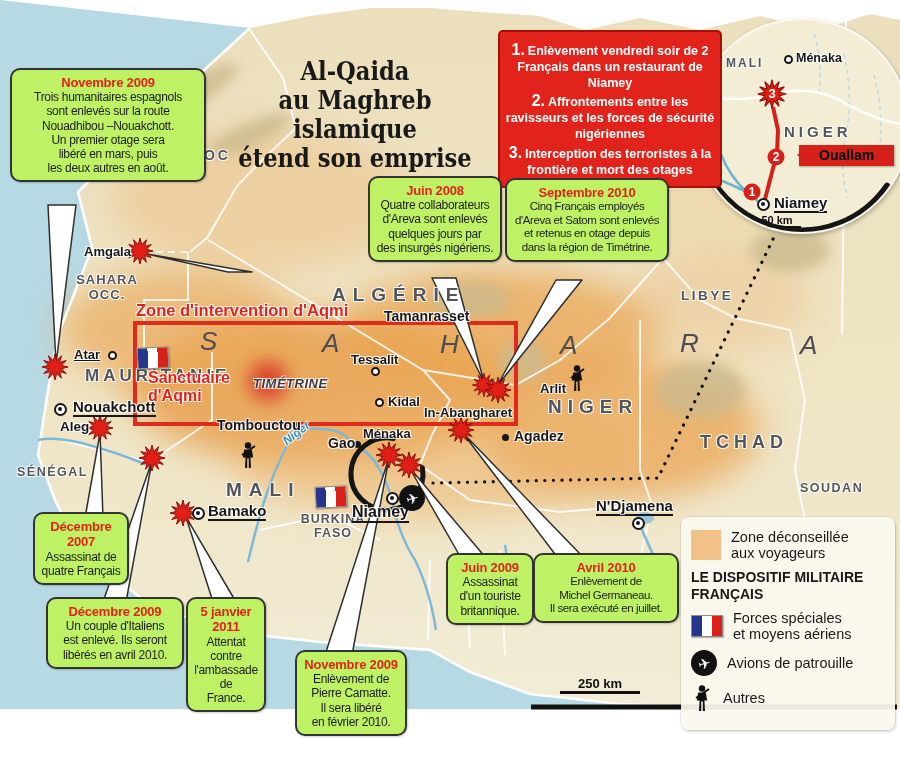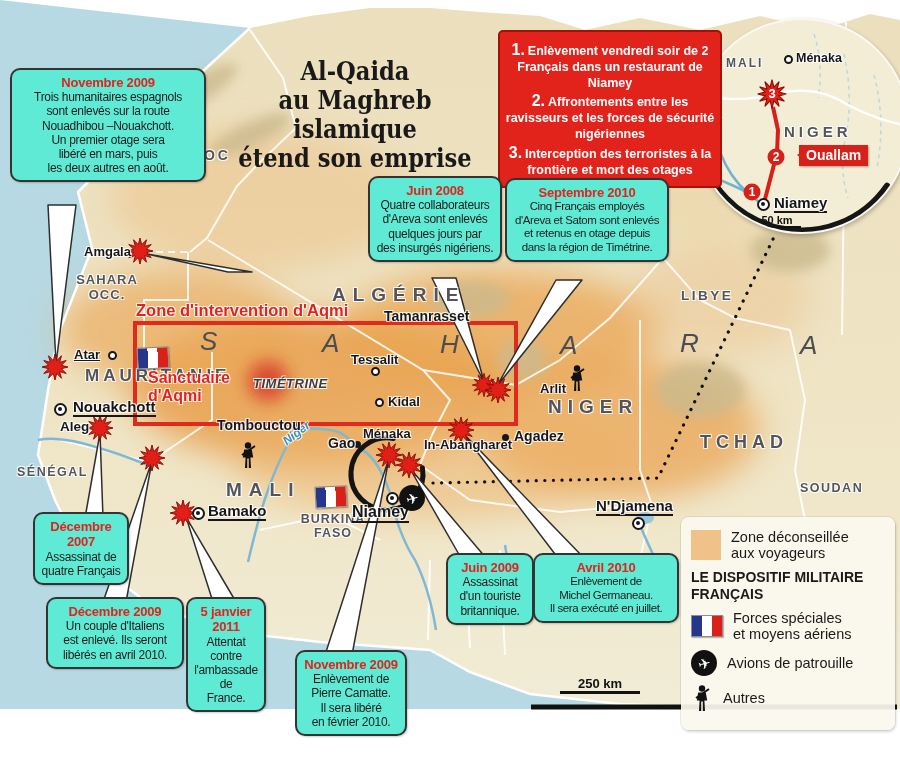--- a/index.html
+++ b/index.html
@@ -37,21 +37,21 @@
          font-family:"DejaVu Serif",serif;font-weight:bold;font-size:26px;line-height:1.12;
          color:#191919;transform:scaleX(.87);}
 
   
   #stepsbox{position:absolute;left:498px;top:30px;width:224px;z-index:6;box-sizing:border-box;
             background:#e2231c;border:2px solid #a31109;border-radius:5px;padding:8px 5px;
             color:#fff;font-weight:bold;font-size:12.5px;line-height:1.25;text-align:center;}
   .step-num{font-size:16px;margin-right:3px;}
 
   
-  .co{position:absolute;z-index:8;box-sizing:border-box;background:#5eead4;border:2px solid #333;
+  .co{position:absolute;z-index:8;box-sizing:border-box;background:#bef264;border:2px solid #333;
       border-radius:10px;padding:5px 4px;text-align:center;font-size:12px;line-height:1.18;
       color:#1c1c1c;letter-spacing:-.3px;box-shadow:1px 1px 2px rgba(0,0,0,.2);}
   .co-date{color:#e2231c;font-weight:bold;font-size:13px;letter-spacing:-.2px;}
   .co.tight .co-body{font-size:11.5px;letter-spacing:-.4px;}
 
   
   #legend{position:absolute;left:681px;top:517px;width:214px;z-index:7;box-sizing:border-box;
           background:rgba(251,248,238,.93);border-radius:8px;padding:12px 10px 16px;
           box-shadow:0 0 0 1px rgba(0,0,0,.07),1px 2px 3px rgba(0,0,0,.15);
           font-size:14.5px;color:#1a1a1a;}
@@ -61,22 +61,22 @@
   .leg-head{font-weight:bold;font-size:14px;line-height:1.15;margin:4px 0 8px;}
   .leg-flag{position:static;transform:none;margin-right:10px;flex:0 0 aupx;}
   .leg-plane{position:static;margin-right:10px;flex:0 0 auto;}
 
   
   #inset{position:absolute;left:694px;top:18px;width:212px;height:212px;z-index:4;
          border-radius:50%;background:#f3edd6;border:2px solid #faf8f0;overflow:hidden;
          box-shadow:1px 2px 4px rgba(0,0,0,.25);}
   #inset .lbl{z-index:3;}
   .inset-num{position:absolute;z-index:5;color:#fff;font-weight:bold;text-align:center;}
-  #ouallam{position:absolute;left:103px;top:125px;z-index:5;background:#d6201a;color:#ffffff;
-           font-weight:bold;font-size:14px;padding:2px 7px 3px;box-shadow:1px 1px 2px rgba(0,0,0,.3);}
+  #ouallam{position:absolute;left:103px;top:125px;z-index:5;background:#d6201a;color:#000000;
+           font-weight:bold;font-size:14px;padding:2px 20px 3px;box-shadow:1px 1px 2px rgba(0,0,0,.3);}
   #ouallam::before{content:"";position:absolute;left:-7px;top:7px;border:5px solid transparent;
            border-right:7px solid #d6201a;margin-top:-2px;}
   #inset-scale,#map-scale{font-weight:bold;color:#111;text-align:center;
            border-bottom:3px solid #111;text-shadow:none;}
 </style>
 </head>
 <body>
 
 <div id="stage">
 
@@ -251,21 +251,21 @@
 <div class="ring" style="left:371px;top:367px;"></div>
 <div class="lbl city" style="left:351px;top:352px;">Tessalit</div>
 <div class="ring" style="left:375px;top:398px;"></div>
 <div class="lbl city" style="left:388px;top:394px;">Kidal</div>
 <div class="dot" style="left:354px;top:441px;"></div>
 <div class="lbl city" style="left:328px;top:435px;font-size:14px;">Gao</div>
 <div class="lbl city" style="left:363px;top:426px;">Ménaka</div>
 <div class="dot" style="left:450px;top:315px;"></div>
 <div class="lbl city" style="left:384px;top:308px;font-size:14px;">Tamanrasset</div>
 <div class="lbl city" style="left:508px;top:381px;padding-left:32px;">Arlit</div>
-<div class="lbl city" style="left:424px;top:405px;margin-top:32px;">In-Abangharet</div>
+<div class="lbl city" style="left:424px;top:405px;">In-Abangharet</div>
 <div class="dot" style="left:502px;top:434px;"></div>
 <div class="lbl city" style="left:514px;top:428px;font-size:14px;">Agadez</div>
 <div class="cap" style="left:192px;top:507px;"></div>
 <div class="lbl capital" style="left:208px;top:502px;">Bamako</div>
 <div class="cap" style="left:386px;top:492px;"></div>
 <div class="lbl capital" style="left:352px;top:503px;font-size:16px;">Niamey</div>
 <div class="cap" style="left:632px;top:517px;"></div>
 <div class="lbl capital" style="left:596px;top:497px;">N'Djamena</div>
 
 <div class="flag" style="left:137px;top:347px;"></div>

